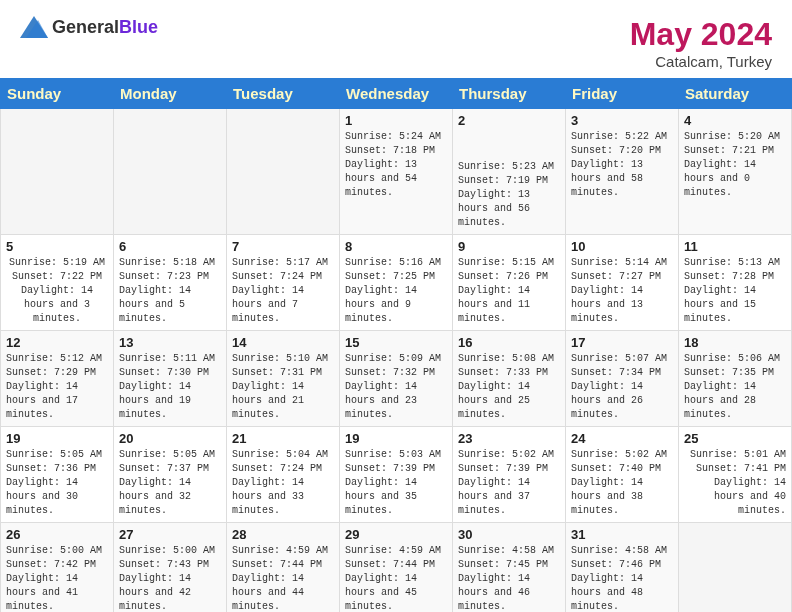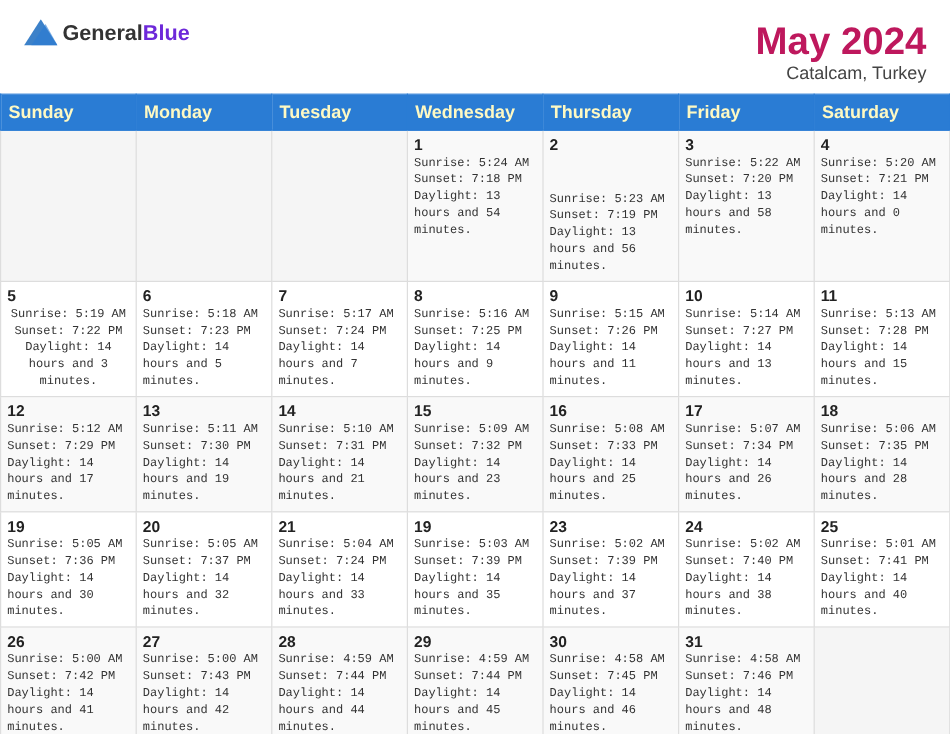--- a/index.html
+++ b/index.html
@@ -268,21 +268,21 @@
 Daylight: 14 hours and 37 minutes.</div>
         </td>
         <td>
           <span class="day-number">24</span>
           <div class="day-detail" style="white-space: pre-line;">Sunrise: 5:02 AM
 Sunset: 7:40 PM
 Daylight: 14 hours and 38 minutes.</div>
         </td>
         <td>
           <span class="day-number">25</span>
-          <div class="day-detail" style="white-space: pre-line;">Sunrise: 5:01 AM
+          <div class="day-detail" style="white-space: pre-line; text-align: right;">Sunrise: 5:01 AM
 Sunset: 7:41 PM
 Daylight: 14 hours and 40 minutes.</div>
         </td>
       </tr>
       <tr>
         <td>
           <span class="day-number">26</span>
           <div class="day-detail" style="white-space: pre-line;">Sunrise: 5:00 AM
 Sunset: 7:42 PM
 Daylight: 14 hours and 41 minutes.</div>

